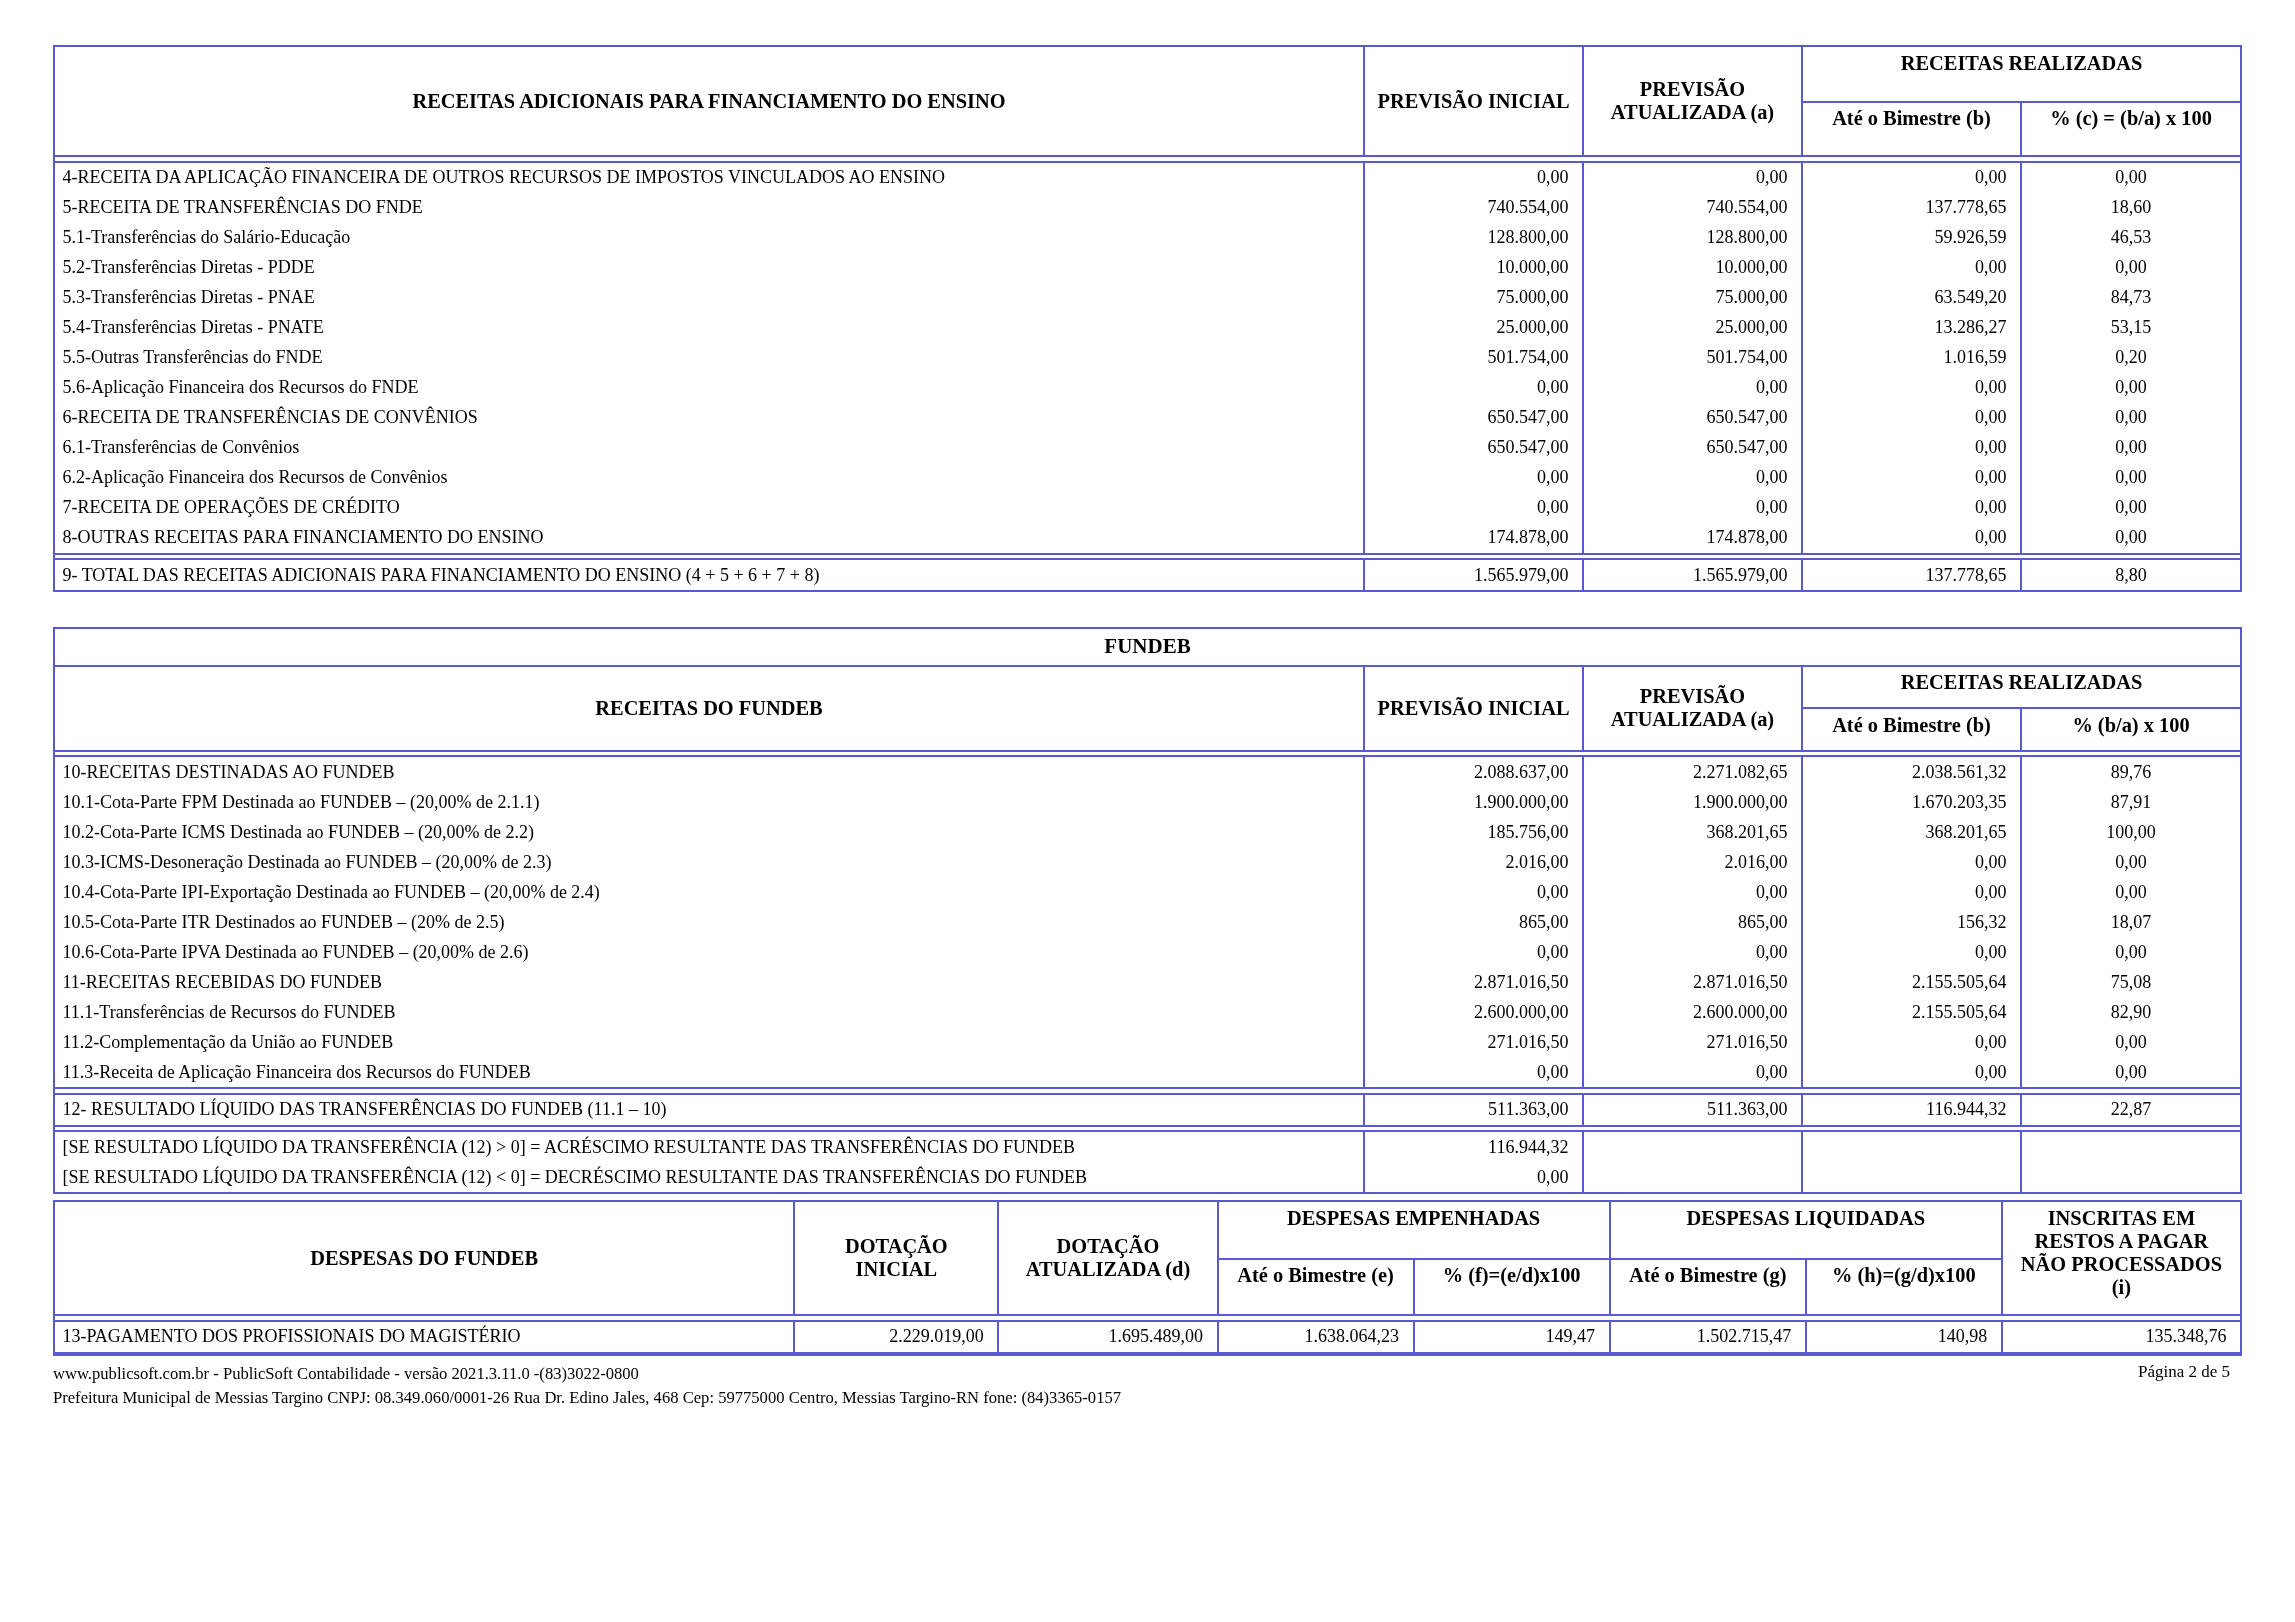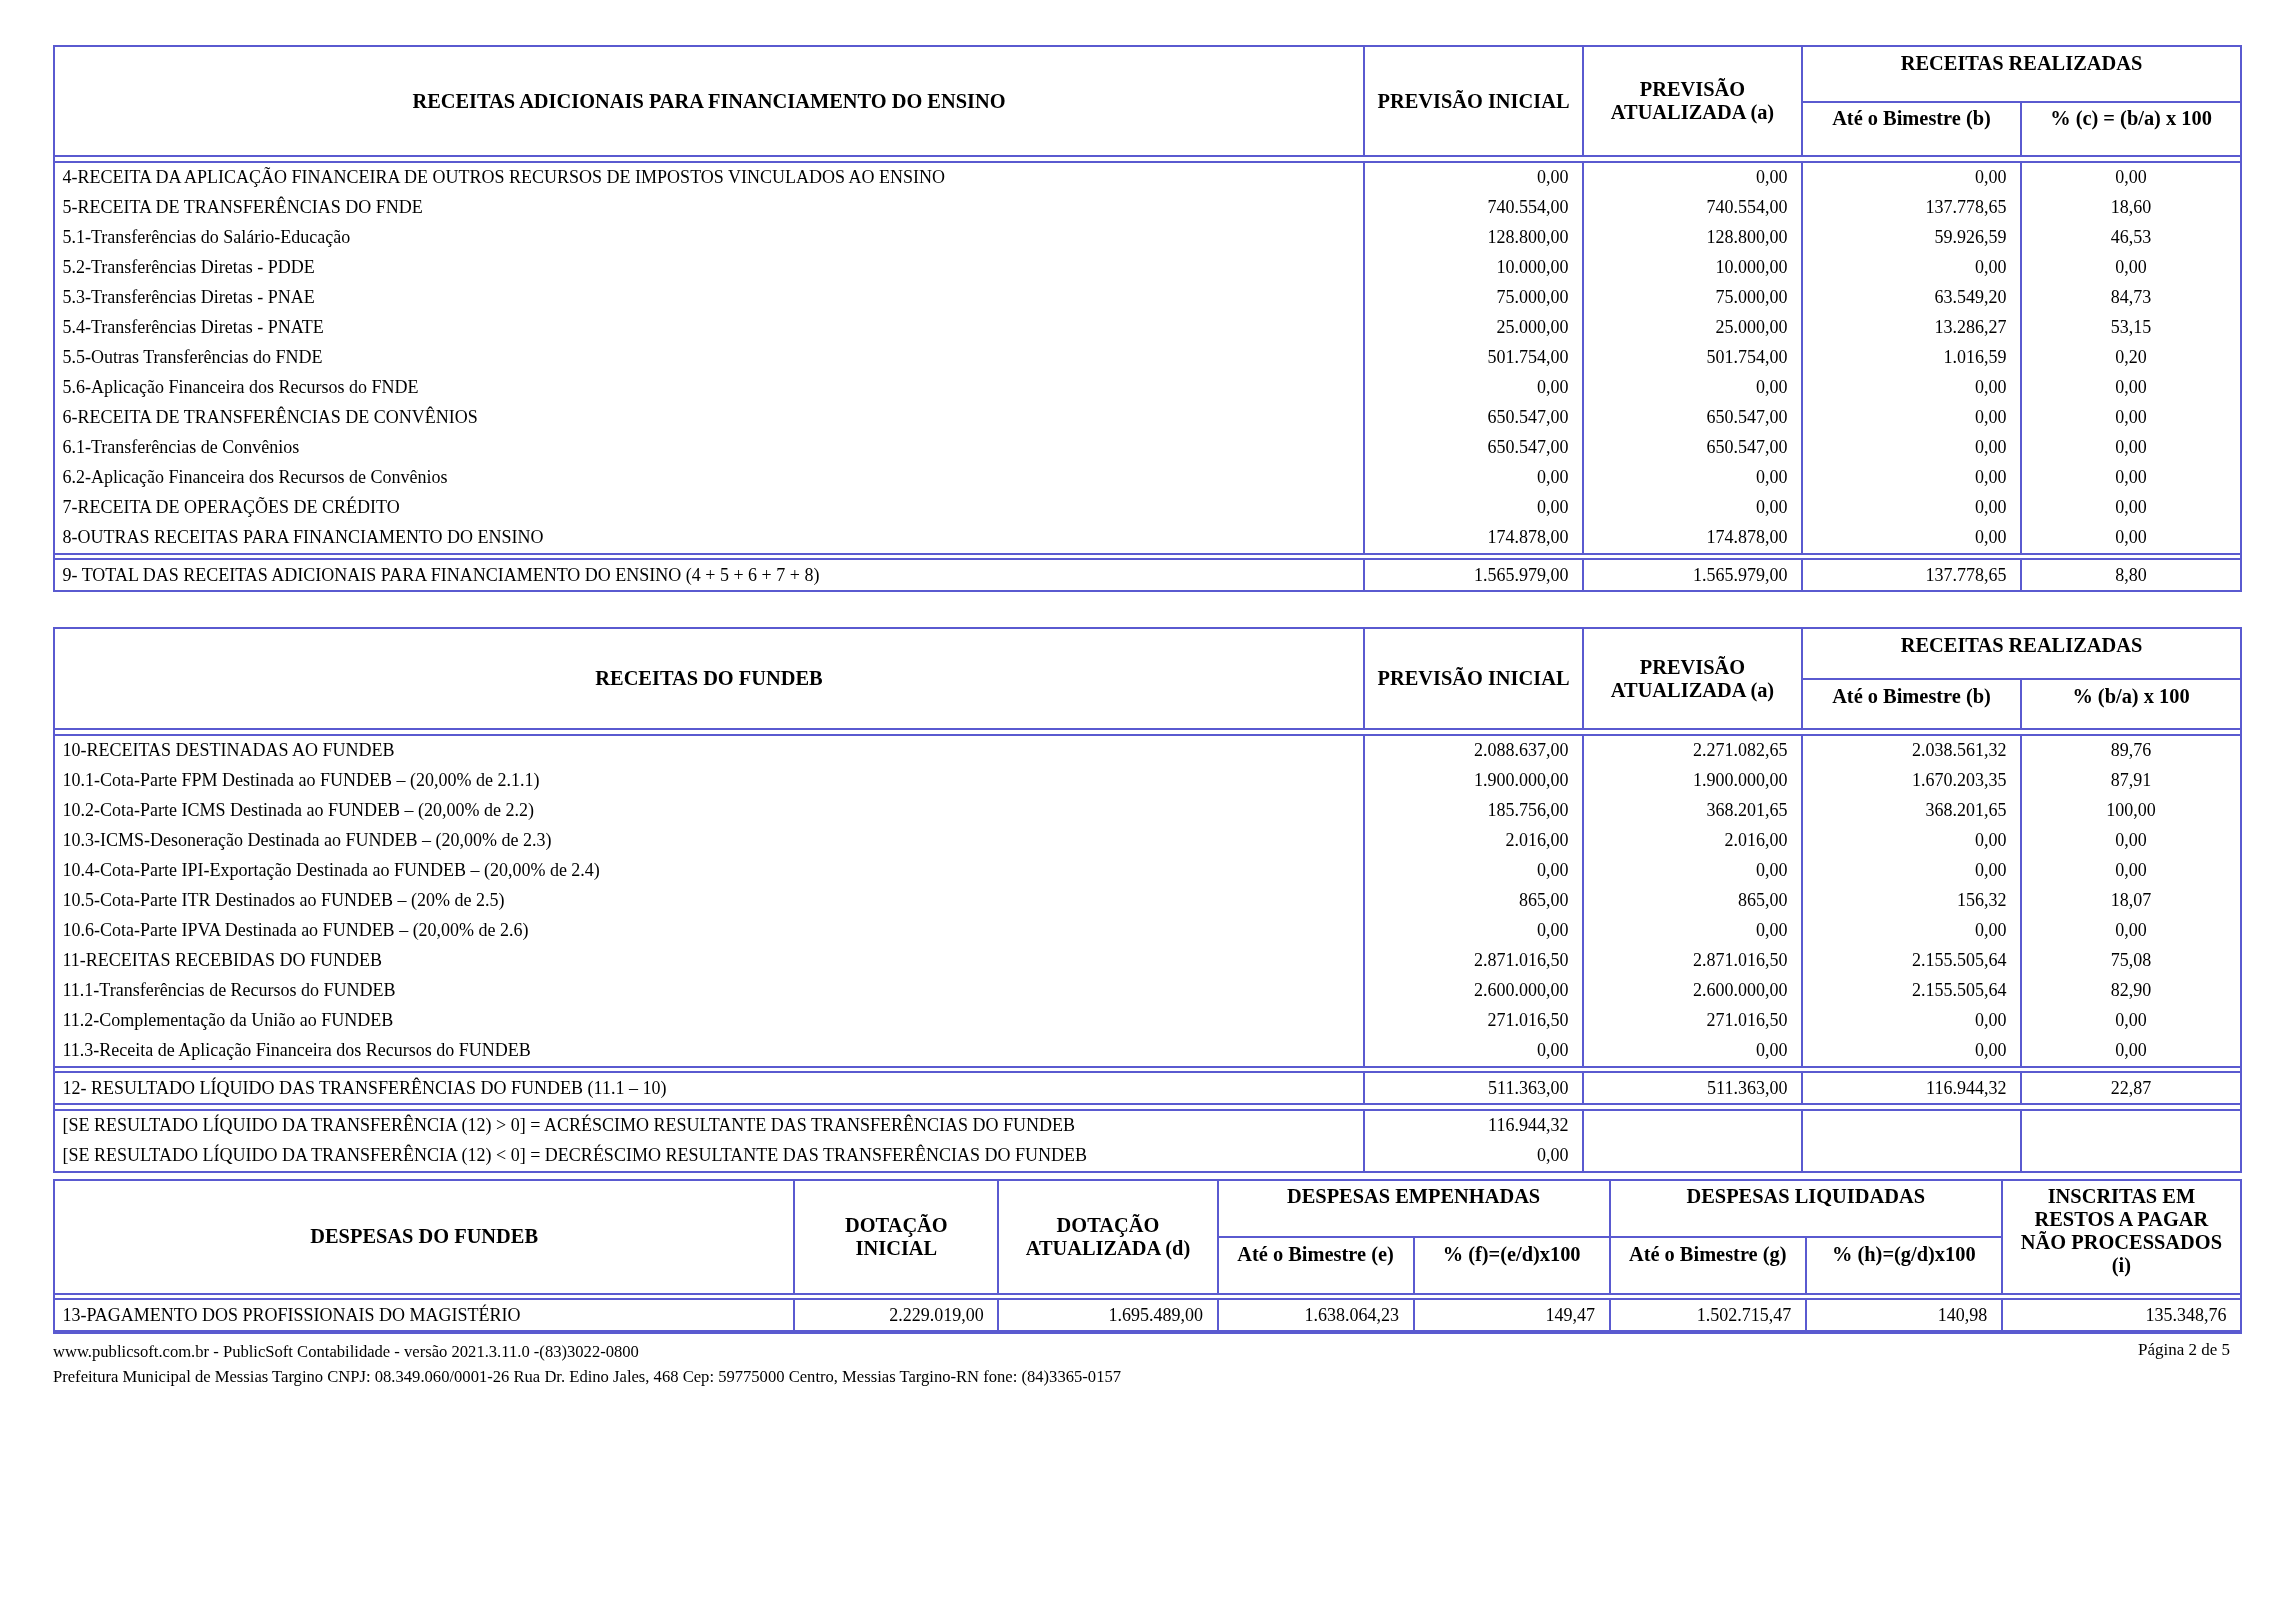--- a/index.html
+++ b/index.html
@@ -210,31 +210,32 @@
           <td class="num vline-r">137.778,65</td>
           <td class="pct">8,80</td>
         </tr>
       </tbody>
     </table>
   </div>
 
   <div class="sep"></div>
 
   <div class="bluebox">
+    <div class="title-band">FUNDEB</div>
     <table class="t">
       <colgroup>
         <col style="width:1310px">
         <col style="width:219px">
         <col style="width:219px">
         <col style="width:219px">
         <col style="width:218px">
       </colgroup>
       <tbody>
         <tr class="hdr">
-          <td rowspan="2" style="height:99px;vertical-align:middle" class="vline-r">RECEITAS DO FUNDEB</td>
+          <td rowspan="2" style="height:83px;vertical-align:middle" class="vline-r">RECEITAS DO FUNDEB</td>
           <td rowspan="2" style="vertical-align:middle" class="vline-r">PREVISÃO INICIAL</td>
           <td rowspan="2" style="vertical-align:middle" class="vline-r">PREVISÃO ATUALIZADA (a)</td>
           <td colspan="2" class="hline-b">RECEITAS REALIZADAS</td>
         </tr>
         <tr class="hdr">
           <td class="vline-r">Até o Bimestre (b)</td>
           <td>% (b/a) x 100</td>
         </tr>
         <tr class="bar">
           <td></td>

